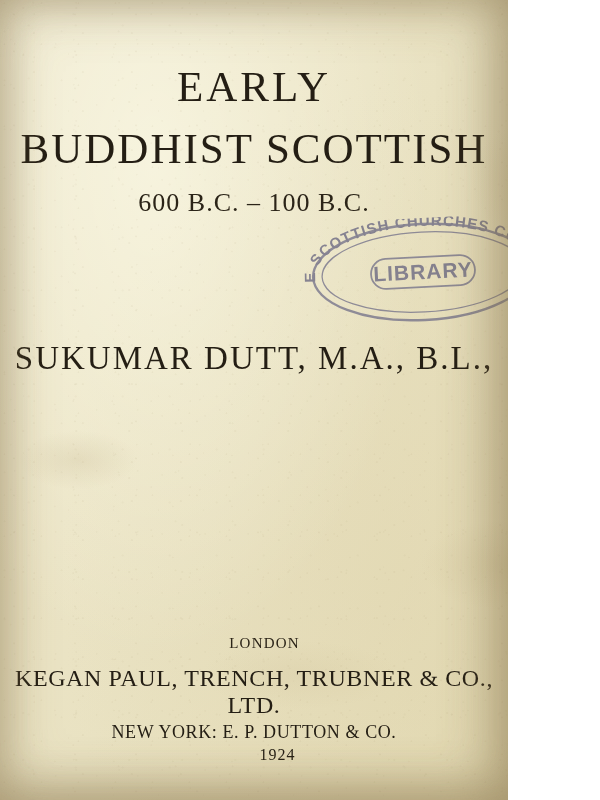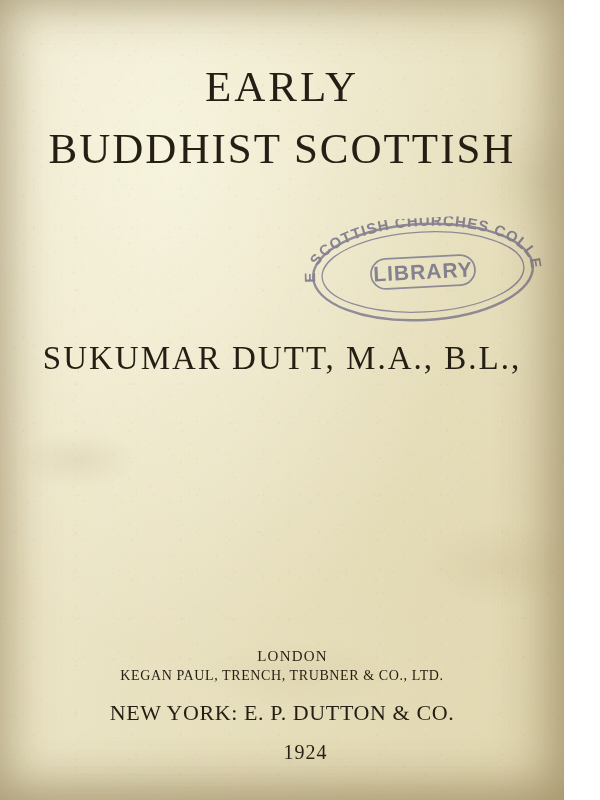--- a/index.html
+++ b/index.html
@@ -8,21 +8,21 @@
   }
   body {
     width: 600px;
     height: 800px;
     overflow: hidden;
     font-family: "Liberation Serif", serif;
   }
 
   #page {
     position: relative;
-    width: 564px;
+    width: 508px;
     height: 800px;
     background:
       radial-gradient(ellipse at 30% 20%, rgba(255,255,240,0.55) 0%, rgba(255,255,240,0) 55%),
       radial-gradient(ellipse at 78% 72%, rgba(222,210,170,0.35) 0%, rgba(222,210,170,0) 60%),
       linear-gradient(118deg, #efe9cf 0%, #ece5c7 28%, #e9e2c2 52%, #e6debb 76%, #e2d9b2 100%);
     overflow: hidden;
   }
 
   
   #grain {
@@ -123,37 +123,37 @@
 
   .imprint {
     position: absolute;
     left: 0; right: 0;
     bottom: 36px;
   }
   .imp-city {
     font-size: 15px;
     letter-spacing: 1.2px;
     color: #2b2418;
+    margin-bottom: 13px;
+    padding-left: 21px;
+  }
+  .imp-pub1 {
+    font-size: 24px;
+    letter-spacing: 0.6px;
+    color: #241e14;
     margin-bottom: 3px;
-    padding-left: 21px;
-  }
-  .imp-pub1 {
-    font-size: 14px;
+  }
+  .imp-pub2 {
+    font-size: 18px;
     letter-spacing: 0.6px;
     color: #241e14;
-    margin-bottom: 16px;
-  }
-  .imp-pub2 {
-    font-size: 22px;
-    letter-spacing: 0.6px;
-    color: #241e14;
-    margin-bottom: 15px;
+    margin-bottom: 3px;
   }
   .imp-year {
-    font-size: 20px;
+    font-size: 16px;
     letter-spacing: 1px;
     color: #241e14;
     padding-left: 47px;
   }
 
   
   #stamp {
     position: absolute;
     left: 299px;
     top: 218px;
@@ -192,20 +192,21 @@
 
   <div class="smudge sm1"></div>
   <div class="smudge sm2"></div>
   <div class="smudge sm3"></div>
   <div class="smudge sm4"></div>
 
   <div id="text-layer">
 
     <div class="ttl1">EARLY</div>
     <div class="ttl2">BUDDHIST SCOTTISH</div>
+    <div class="dates">600 B.C. – 100 B.C.</div>
 
     <div class="author">SUKUMAR DUTT, M.A., B.L.,</div>
 
     <div class="credits">
     </div>
 
     <div class="imprint">
       <div class="imp-city">LONDON</div>
       <div class="imp-pub1">KEGAN PAUL, TRENCH, TRUBNER &amp; CO., LTD.</div>
       <div class="imp-pub2">NEW YORK: E. P. DUTTON &amp; CO.</div>

